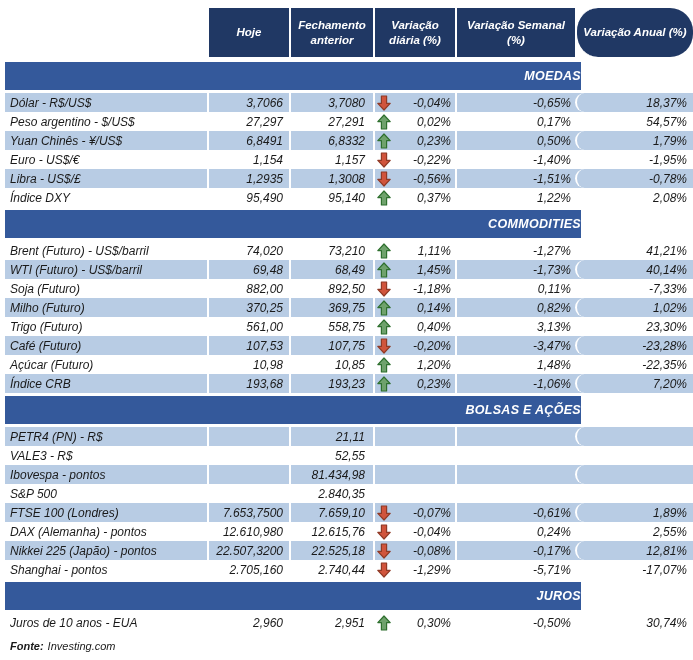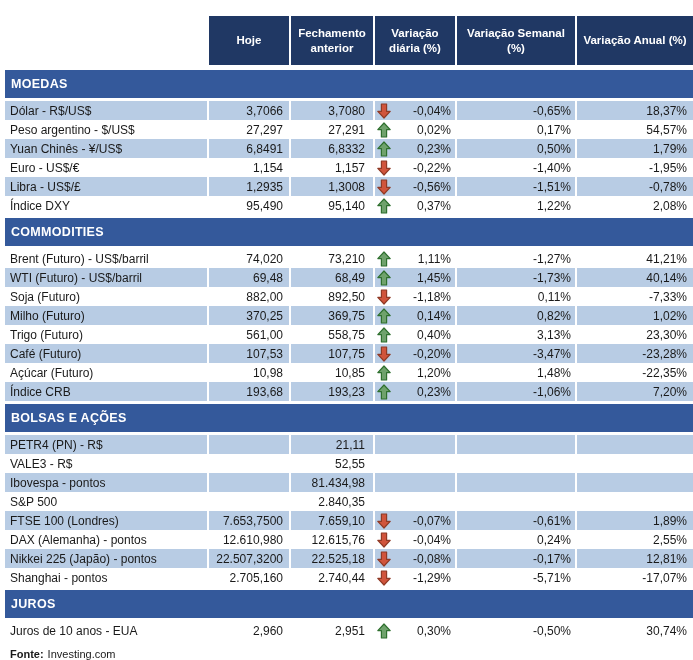--- a/index.html
+++ b/index.html
@@ -2,44 +2,44 @@
 <html style="--header-bg: #203864; --header-text: #FFFFFF; --section-bg: #34599B; --stripe-bg: #B8CCE4; --row-text: #1A1A1A;"><head>
 <meta charset="utf-8">
 <style>
   * { box-sizing: border-box; margin: 0; padding: 0; }
   html, body { background: #ffffff; }
   body {
     width: 693px; height: 660px; overflow: hidden;
     font-family: "Liberation Sans", sans-serif;
     color: var(--row-text, #1a1a1a);
   }
-  .sheet { width: 693px; height: 660px; padding-top: 16px; }
+  .sheet { width: 693px; height: 660px; padding-top: 8px; font-style: italic; }
 
   
   .c-label   { width: 202px; padding-left: 5px; }
   .c-hoje    { width: 82px;  justify-content: flex-end; padding-right: 6px; }
   .c-fech    { width: 84px;  justify-content: flex-end; padding-right: 8px; }
   .c-diaria  { width: 82px;  padding: 0 4px 0 2px; }
   .c-semanal { width: 120px; justify-content: flex-end; padding-right: 4px; }
-  .c-anual   { width: 118px; justify-content: flex-end; padding-right: 6px; }
+  .c-anual   { width: 118px; justify-content: flex-end; padding-right: 6px; border-radius: 23px; }
 
   .header-row { display: flex; width: 688px; margin-left: 5px; height: 49px; margin-bottom: 5px; }
   .hspacer { background: transparent; }
   .hcell {
     background: var(--header-bg, #203864); color: var(--header-text, #ffffff);
     font-weight: bold; font-size: 11.5px; line-height: 1.3;
     display: flex; align-items: center; justify-content: center;
     text-align: center; padding: 0 2px; border-left: 2px solid #ffffff;
   }
 
   .section-bar {
-    width: 688px; height: 28px; margin: 3px 0 3px 5px;
+    width: 576px; height: 28px; margin: 3px 0 3px 5px;
     background: var(--section-bg, #34599B); color: #ffffff;
     font-weight: bold; font-size: 12.5px; letter-spacing: 0.3px;
-    display: flex; align-items: center; padding-left: 6px;
+    display: flex; align-items: center; padding-left: 6px; justify-content: flex-end;
   }
 
   .row { display: flex; width: 688px; margin-left: 5px; height: 19px; font-size: 12px; }
   .row.shaded { background: var(--stripe-bg, #B8CCE4); }
   .cell { display: flex; align-items: center; overflow: hidden; white-space: nowrap; }
   .sep { border-left: 2px solid #ffffff; }
   .c-diaria .val { margin-left: auto; }
   .arrow { display: flex; align-items: center; }
   .arrow svg { display: block; }
 

